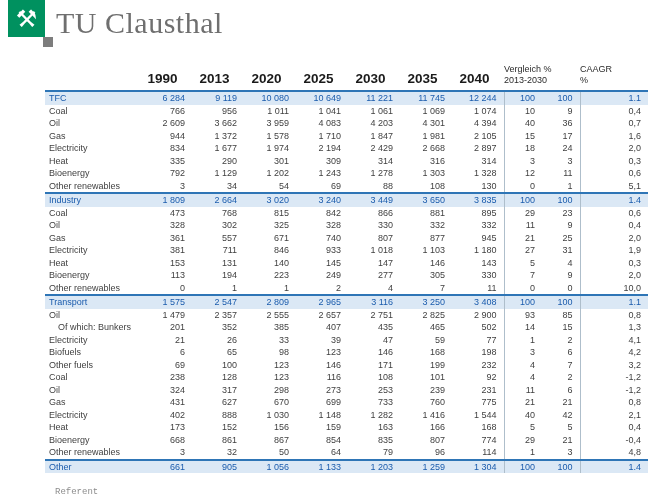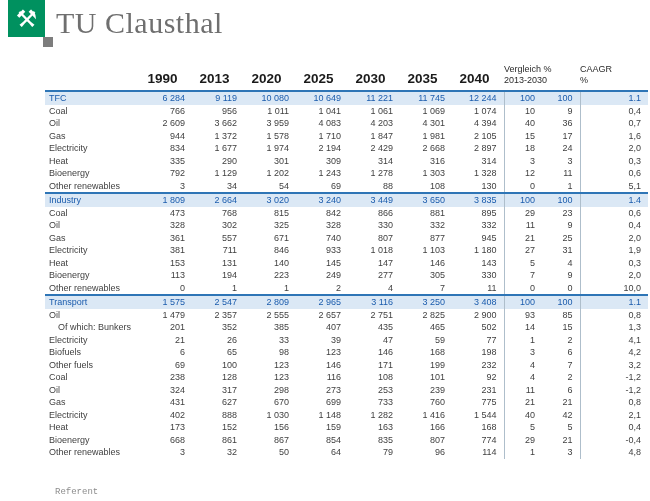--- a/index.html
+++ b/index.html
@@ -478,19 +478,32 @@
             <td class="c-num">32</td>
             <td class="c-num">50</td>
             <td class="c-num">64</td>
             <td class="c-num">79</td>
             <td class="c-num">96</td>
             <td class="c-num">114</td>
             <td class="c-num v1">1</td>
             <td class="c-num">3</td>
             <td class="c-num caagr">4,8</td>
           </tr>
+          <tr class="row-section">
+            <td class="c-label">Other</td>
+            <td class="c-num">661</td>
+            <td class="c-num">905</td>
+            <td class="c-num">1 056</td>
+            <td class="c-num">1 133</td>
+            <td class="c-num">1 203</td>
+            <td class="c-num">1 259</td>
+            <td class="c-num">1 304</td>
+            <td class="c-num v1">100</td>
+            <td class="c-num">100</td>
+            <td class="c-num caagr">1.4</td>
+          </tr>
         </tbody>
     </table>
   </div>
 
   <div class="referent">Referent</div>
 
 </div>
 
 </body></html>

